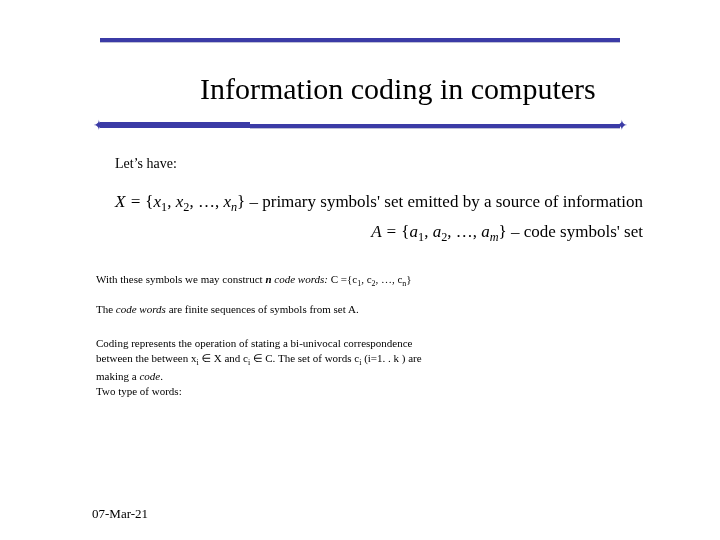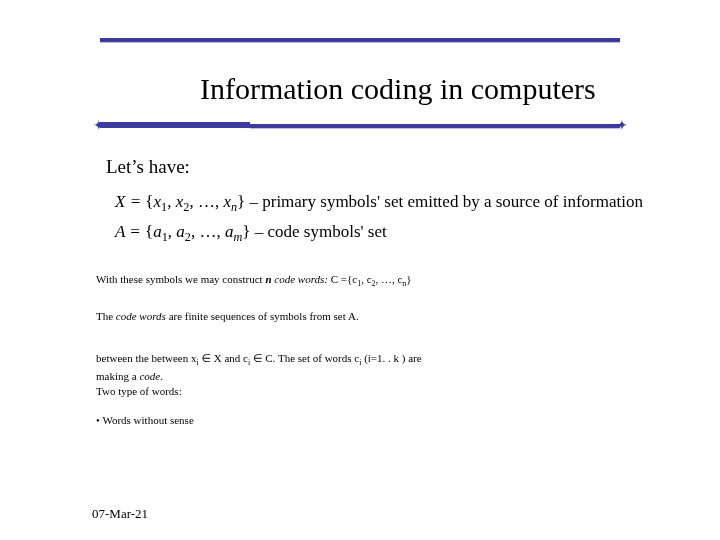--- a/index.html
+++ b/index.html
@@ -53,44 +53,45 @@
     position: absolute;
     left: 150px;
     top: 2px;
     width: 370px;
     height: 4px;
     background: #3b3ba6;
     box-shadow: 0 1px 0 #bfbfd6;
   }
   .lets-have {
     position: absolute;
-    left: 106px;
+    left: 115px;
     top: 156px;
-    font-size: 19px;
+    font-size: 14px;
   }
   .math-block {
     position: absolute;
     left: 115px;
     top: 188px;
     font-size: 17px;
     line-height: 1.6;
     font-family: "Cambria Math", "Times New Roman", serif;
+    text-align: right;
   }
   .math-block .row { white-space: nowrap; }
   .sub { font-size: 0.72em; vertical-align: sub; }
   .mi { font-style: italic; }
   .body-text {
     position: absolute;
     left: 96px;
     width: 545px;
     font-size: 11px;
     line-height: 1.35;
   }
   .p1 { top: 272px; }
-  .p2 { top: 309px; }
+  .p2 { top: 302px; }
   .p3 { top: 336px; }
   .footer-date {
     position: absolute;
     left: 92px;
     bottom: 18px;
     font-size: 13px;
   }
   .bold-it { font-weight: bold; font-style: italic; }
   .ital { font-style: italic; }
   .tick { position: absolute; font-size: 14px; color: #3b3ba6; }
@@ -125,23 +126,22 @@
 
   <div class="body-text p1">
     <span>With these symbols we may construct </span><span class="bold-it">n</span><span class="ital"> code words:</span><span> C ={c</span><span class="sub">1</span><span>, c</span><span class="sub">2</span><span>, …, c</span><span class="sub">n</span><span>}</span>
   </div>
 
   <div class="body-text p2">
     <span>The </span><span class="ital">code words</span><span> are finite sequences of symbols from set A.</span>
   </div>
 
   <div class="body-text p3">
-    <br>
+    <span>Coding represents the operation of stating a bi-univocal correspondence</span><br>
     <span>between the between x</span><span class="sub">i</span><span> ∈ X and c</span><span class="sub">i</span><span> ∈ C. The set of words c</span><span class="sub">i</span><span> (i=1. . k ) are</span><br>
     <span>making a </span><span class="ital">code</span><span>.</span><br>
     <span>Two type of words:</span><br>
     <br>
-    <span>• Words without sense</span>
   </div>
 
   <div class="footer-date">07-Mar-21</div>
 
 </div>
 
 </body></html>

